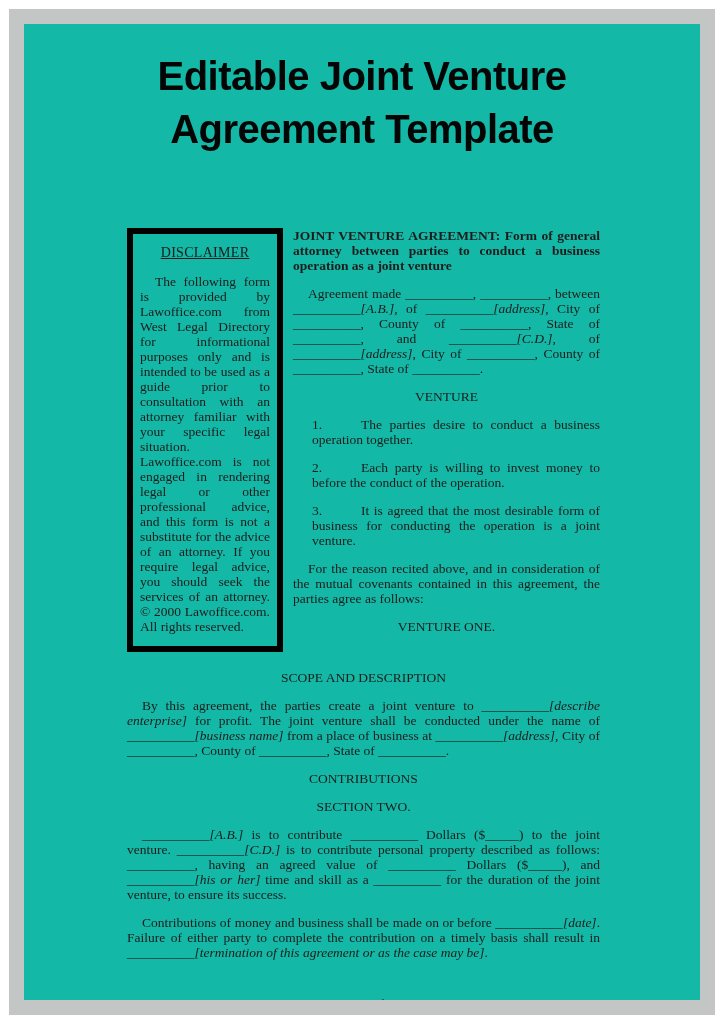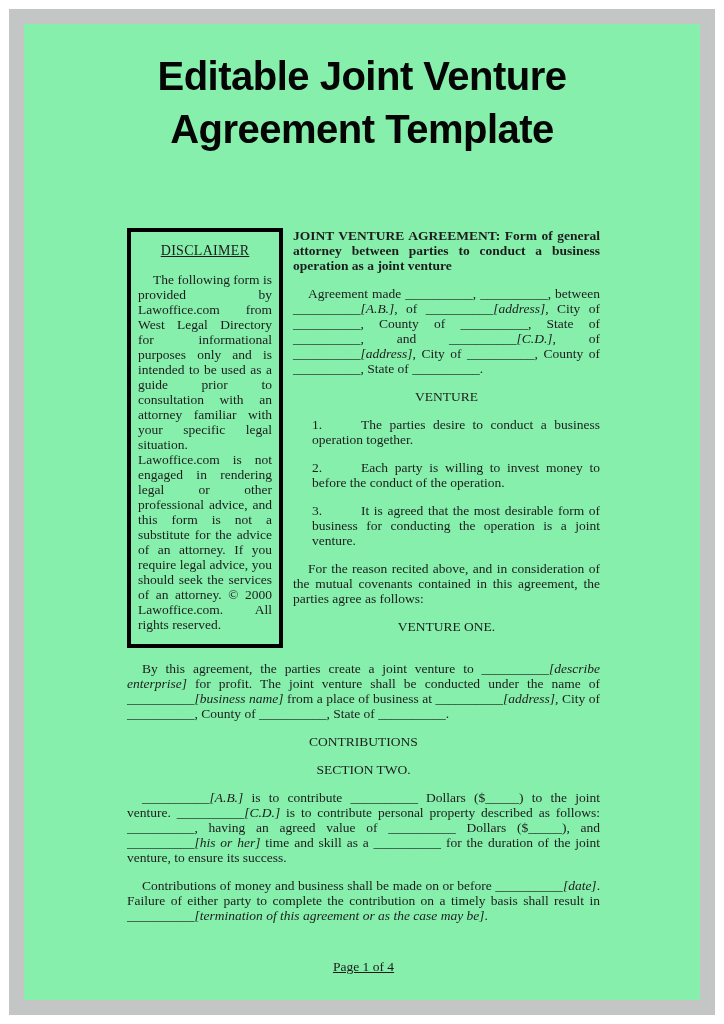--- a/index.html
+++ b/index.html
@@ -1,26 +1,26 @@
 <!DOCTYPE html>
 <html><head>
 <meta charset="utf-8">
 <style>
   html,body{margin:0;padding:0;background:#fff;}
   .canvas{position:relative;width:724px;height:1024px;background:#ffffff;overflow:hidden;
           font-family:"Liberation Serif","DejaVu Serif",serif;color:#1c1c1c;}
   .frame{position:absolute;left:9px;top:9px;right:9px;bottom:9px;
-         border:15px solid #c4c6c5;background:#86efac;box-sizing:border-box;}
+         border:15px solid #c4c6c5;background:#14b8a6;box-sizing:border-box;}
   .page{height:100%;box-sizing:border-box;padding-top:26px;overflow:hidden;}
   .title{font-family:"Liberation Sans","DejaVu Sans",sans-serif;font-weight:700;
          font-size:40px;line-height:53px;letter-spacing:-0.5px;color:#050505;
          text-align:center;margin:0 30px;}
   .content{margin:72px 100px 0 103px;font-size:13.5px;line-height:15px;text-align:justify;}
   .columns{display:flex;gap:10px;align-items:flex-start;}
-  .disclaimer{flex:0 0 156px;width:156px;box-sizing:border-box;border:4px solid #000000;
+  .disclaimer{flex:0 0 156px;width:156px;box-sizing:border-box;border:6px solid #000000;
               padding:7px 7px 12px;}
   .disclaimer-heading{text-align:center;text-decoration:underline;font-size:14px;
                       margin:4px 0 0;letter-spacing:0.3px;}
   .disclaimer-body{margin:14px 0 0;text-indent:15px;text-align:justify;}
   .rightcol{flex:1;min-width:0;}
   .p{margin:13px 0 0;text-indent:15px;}
   .p-first{margin-top:0;}
   .p-bold{font-weight:bold;text-indent:0;}
   .p-center{margin:13px 0 0;text-align:center;text-indent:0;}
   .recital{margin:13px 0 0 19px;text-indent:0;}
@@ -59,20 +59,21 @@
             <p class="recital"><span class="num">2.</span><span>Each party is willing to invest money to before the conduct of the operation.</span></p>
 
             <p class="recital"><span class="num">3.</span><span>It is agreed that the most desirable form of business for conducting the operation is a joint venture.</span></p>
 
             <p class="p">For the reason recited above, and in consideration of the mutual covenants contained in this agreement, the parties agree as follows:</p>
 
             <p class="p-center">VENTURE ONE.</p>
           </div>
         </div>
 
+        <p class="p-center below">SCOPE AND DESCRIPTION</p>
 
         <p class="p"><span>By this agreement, the parties create a joint venture to __________</span><span class="it">[describe enterprise]</span><span> for profit. The joint venture shall be conducted under the name of __________</span><span class="it">[business name]</span><span> from a place of business at __________</span><span class="it">[address]</span><span>, City of __________, County of __________, State of __________.</span></p>
 
         <p class="p-center">CONTRIBUTIONS</p>
 
         <p class="p-center">SECTION TWO.</p>
 
         <p class="p"><span>__________</span><span class="it">[A.B.]</span><span> is to contribute __________ Dollars ($_____) to the joint venture. __________</span><span class="it">[C.D.]</span><span> is to contribute personal property described as follows: __________, having an agreed value of __________ Dollars ($_____), and __________</span><span class="it">[his or her]</span><span> time and skill as a __________ for the duration of the joint venture, to ensure its success.</span></p>
 
         <p class="p"><span>Contributions of money and business shall be made on or before __________</span><span class="it">[date]</span><span>. Failure of either party to complete the contribution on a timely basis shall result in __________</span><span class="it">[termination of this agreement or as the case may be]</span><span>.</span></p>

